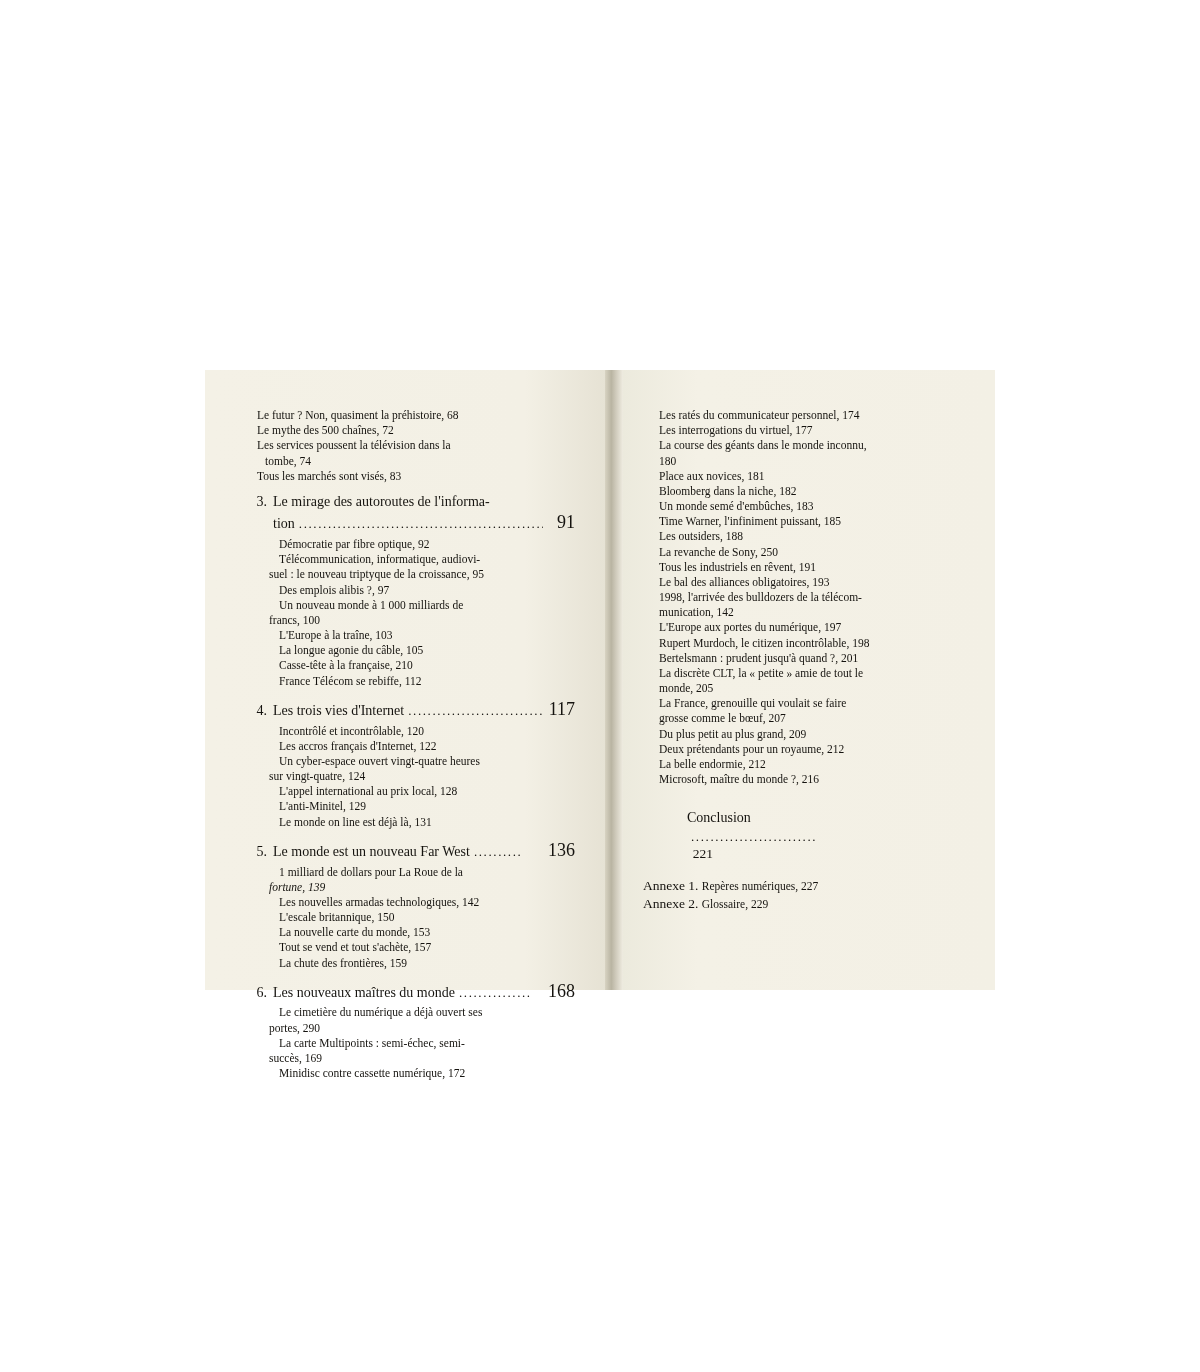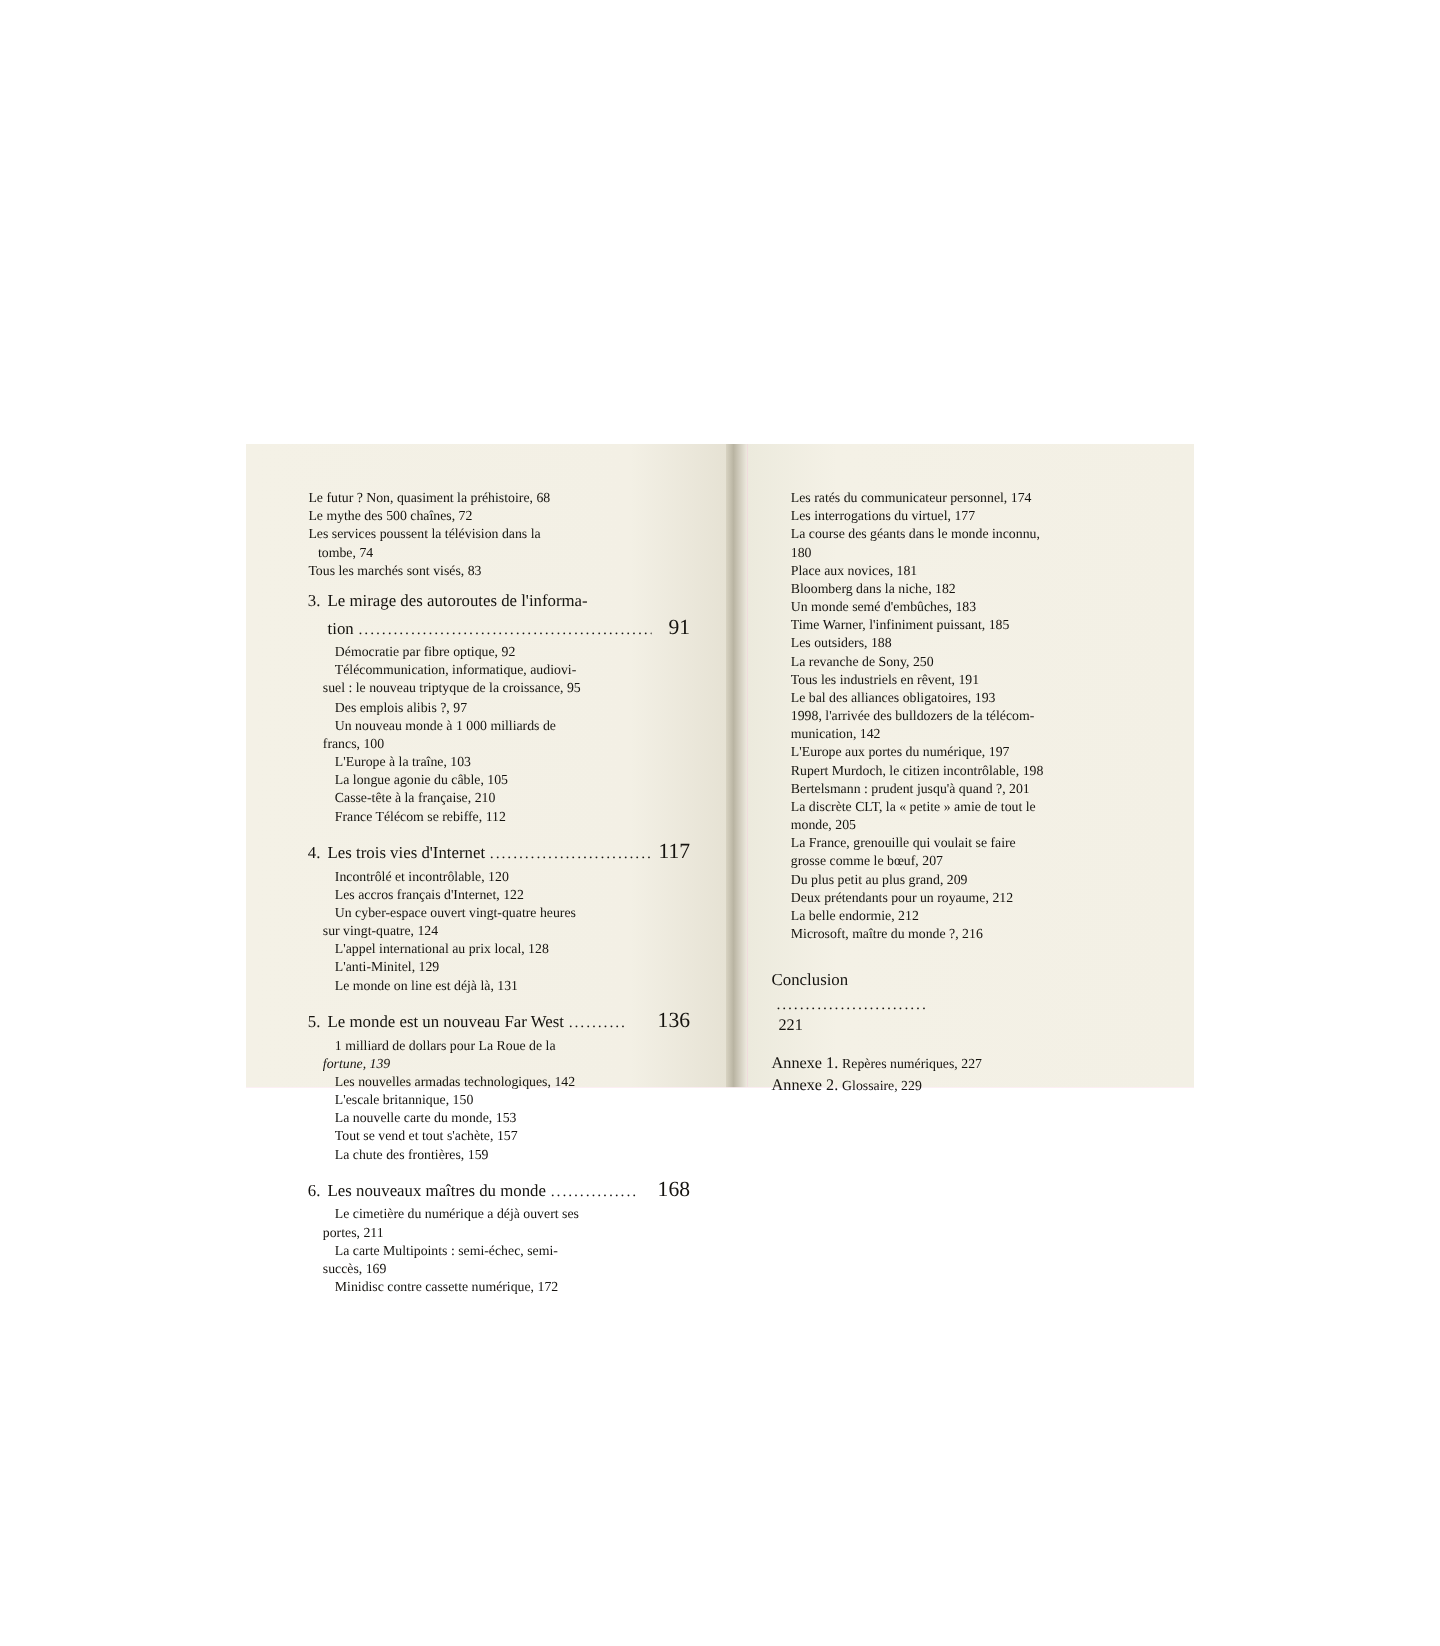--- a/index.html
+++ b/index.html
@@ -13,22 +13,22 @@
     position: relative;
     font-family: "Liberation Serif", serif;
     overflow: hidden;
   }
   
   #book {
     position: absolute;
     left: 205px;
     top: 370px;
     width: 790px;
-    height: 536px;
-    background: #f9a8d4;
+    height: 620px;
+    background: #0369a1;
     display: flex;
   }
   #page-left, #page-right {
     position: relative;
     box-sizing: border-box;
   }
   #page-left {
     width: 400px;
     padding: 38px 30px 10px 40px;
     background: linear-gradient(to right, #f4f1e6 0%, #f3f0e5 80%, #e6e2d4 100%);
@@ -140,21 +140,21 @@
     flex-direction: column;
   }
   .concl .title { flex: none; }
   .concl .dots {
     flex: 1 1 auto;
     overflow: hidden;
     letter-spacing: 1.6px;
     padding: 0 4px;
     font-size: 13px;
   }
-  .concl .pg { flex: none; font-size: 13.5px; min-width: 26px; text-align: right; }
+  .concl .pg { flex: none; font-size: 13.5px; min-width: 26px; text-align: right; margin-left: 44px; }
   .annexe {
     font-size: 13px;
     margin-top: 14px;
     padding-left: 0px;
   }
   .annexe .lbl { font-size: 13.5px; }
   .annexe .val { font-size: 11.5px; }
 </style>
 </head>
 <body>
@@ -227,21 +227,21 @@
       </div>
 
       <div class="chap">
         <span class="num">6.</span>
         <span class="title">Les nouveaux maîtres du monde</span>
         <span class="dots">...............</span>
         <span class="pg">168</span>
       </div>
       <div class="sub">
         <div><span>Le cimetière du numérique a déjà ouvert ses</span></div>
-        <div class="cont"><span>portes, 211</span></div>
+        <div class="cont"><span>portes, 290</span></div>
         <div><span>La carte Multipoints : semi-échec, semi-</span></div>
         <div class="cont"><span>succès, 169</span></div>
         <div><span>Minidisc contre cassette numérique, 172</span></div>
       </div>
 
     </div>
   </div>
 
   <div id="gutter"></div>
 

